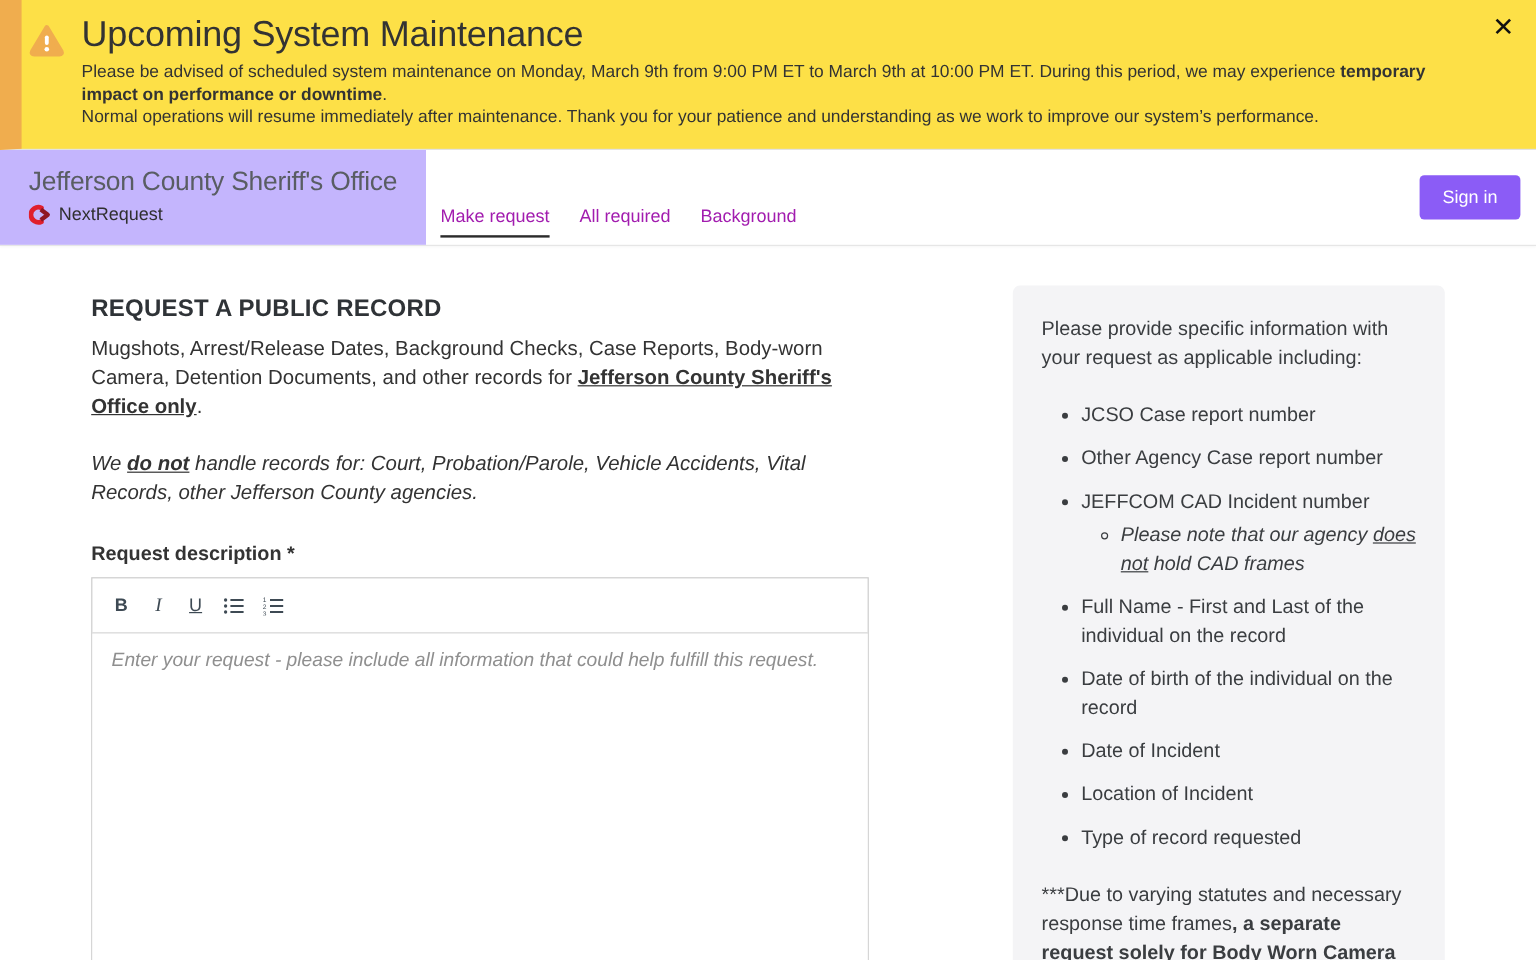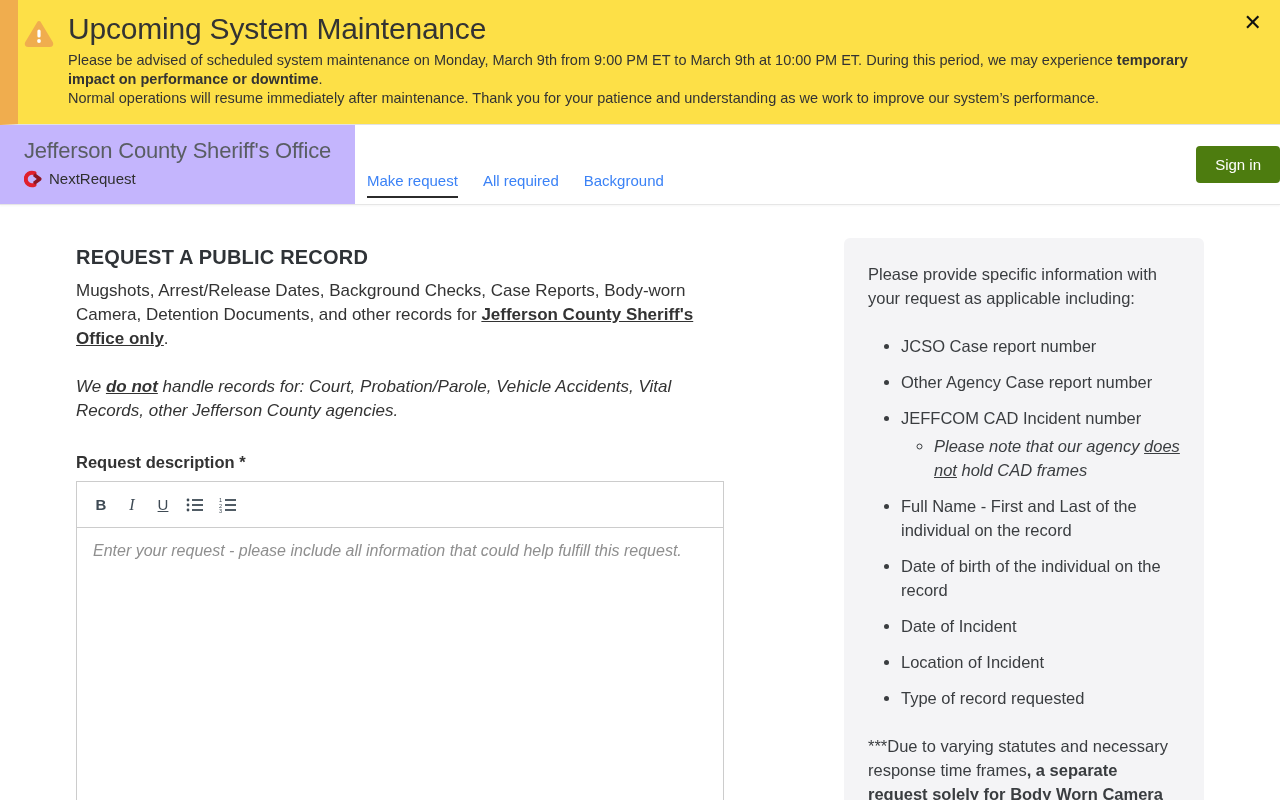--- a/index.html
+++ b/index.html
@@ -54,27 +54,27 @@
     font-size: 22px; color: #595d63; font-weight: 400;
     white-space: nowrap; letter-spacing: -0.2px;
   }
   .brand-row { margin-top: 6px; display: flex; align-items: flex-start; gap: 6px; }
   .brand-name { font-size: 15px; color: #2f2f2f; }
   .nav-links {
     display: flex; align-items: center; gap: 25px;
     margin-left: 12px;
   }
   .nav-link {
-    font-size: 15px; color: #3b82f6; text-decoration: none; cursor: pointer;
+    font-size: 15px; color: #a21caf; text-decoration: none; cursor: pointer;
     padding-bottom: 7px; border-bottom: 2px solid transparent; margin-top: 40px;
   }
   .nav-link.active { border-bottom-color: #2b2b2b; }
   .signin {
-    margin-left: auto; align-self: center;
-    background: #4d7c0f; color: #fff;
+    margin-left: auto; margin-right: 13px; align-self: center;
+    background: #8b5cf6; color: #fff;
     border: 0; border-radius: 4px; cursor: pointer;
     padding: 10px 19px; font-size: 15px; font-family: inherit;
   }
 
   
   .main {
     display: flex; justify-content: space-between; align-items: flex-start;
     padding: 33px 76px 0 76px;
   }
   .content { width: 648px; flex: 0 0 648px; }

